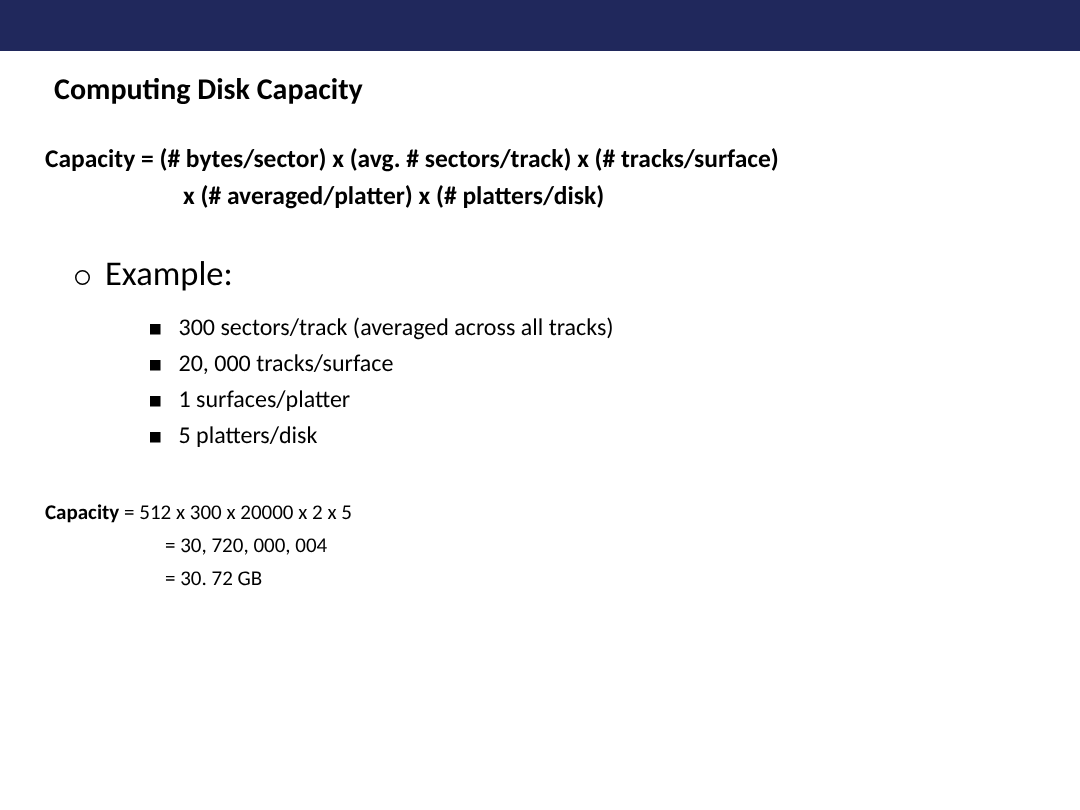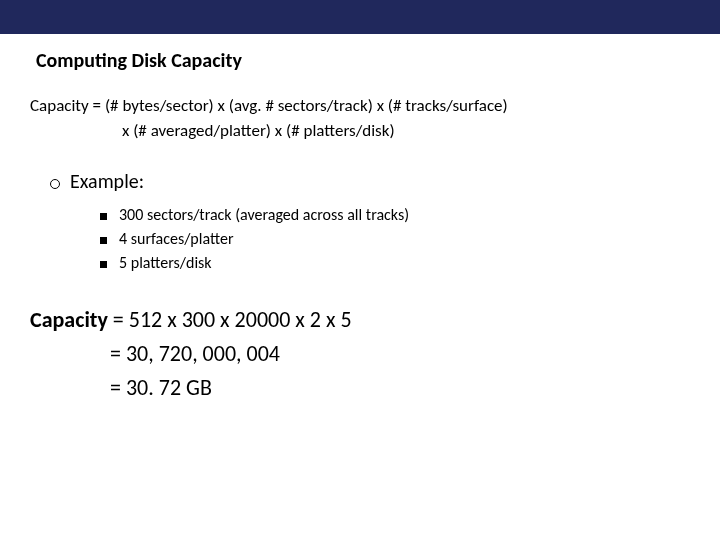--- a/index.html
+++ b/index.html
@@ -20,29 +20,29 @@
   .slide {
     padding: 0 30px 0 30px;
   }
   .title {
     font-size: 20px;
     font-weight: 700;
     margin: 14px 0 22px 6px;
   }
   .formula-block {
     font-size: 17px;
-    font-weight: 400;
+    font-weight: 700;
     line-height: 1.45;
     margin-bottom: 26px;
   }
   .formula-line2 {
     padding-left: 92px;
   }
   .example-header {
-    font-size: 20px;
+    font-size: 23px;
     margin: 0 0 10px 20px;
   }
   .circ-bullet {
     display: inline-block;
     width: 10px;
     height: 10px;
     border: 1.6px solid #000;
     border-radius: 50%;
     vertical-align: middle;
     margin-right: 10px;
@@ -59,21 +59,21 @@
   }
   .sq-bullet {
     display: inline-block;
     width: 7px;
     height: 7px;
     background: #000;
     vertical-align: middle;
     margin-right: 12px;
   }
   .calc-block {
-    font-size: 22px;
+    font-size: 14px;
     line-height: 1.55;
   }
   .calc-line1 .cap-label { font-weight: 700; }
   .calc-indent { padding-left: 80px; }
 </style>
 </head>
 <body>
 
 <div class="top-bar"></div>
 
@@ -85,21 +85,22 @@
     <div>Capacity = (# bytes/sector) x (avg. # sectors/track) x (# tracks/surface)</div>
     <div class="formula-line2">x (# averaged/platter) x (# platters/disk)</div>
   </div>
 
   <div class="example-header">
     <span class="circ-bullet"></span><span>Example:</span>
   </div>
 
   <ul class="example-list">
     <li><span class="sq-bullet"></span><span>300 sectors/track (averaged across all tracks)</span></li>
-    <li><span class="sq-bullet"></span><span>4 surfaces/platter</span></li>
+    <li><span class="sq-bullet"></span><span>20, 000 tracks/surface</span></li>
+    <li><span class="sq-bullet"></span><span>1 surfaces/platter</span></li>
     <li><span class="sq-bullet"></span><span>5 platters/disk</span></li>
   </ul>
 
   <div class="calc-block">
     <div class="calc-line1">
       <span class="cap-label">Capacity</span><span>  = 512 x 300 x 20000 x 2 x 5</span>
     </div>
     <div class="calc-indent">= 30, 720, 000, 004</div>
     <div class="calc-indent">= 30. 72 GB</div>
   </div>

